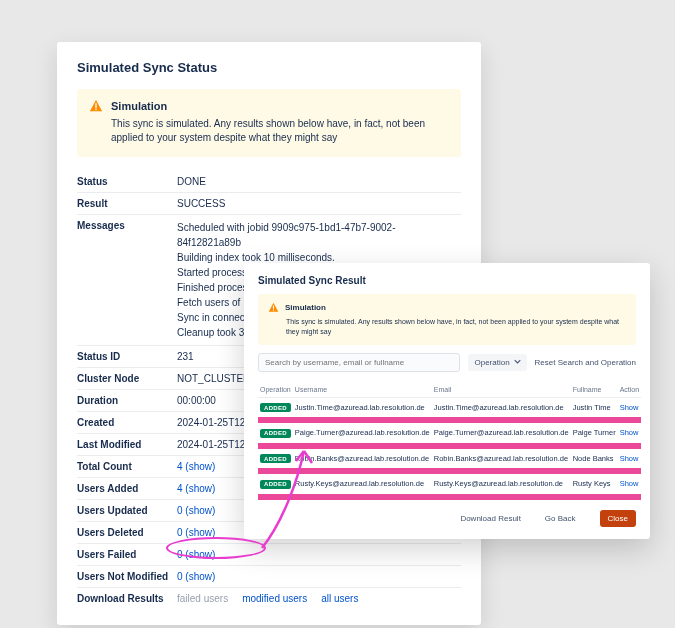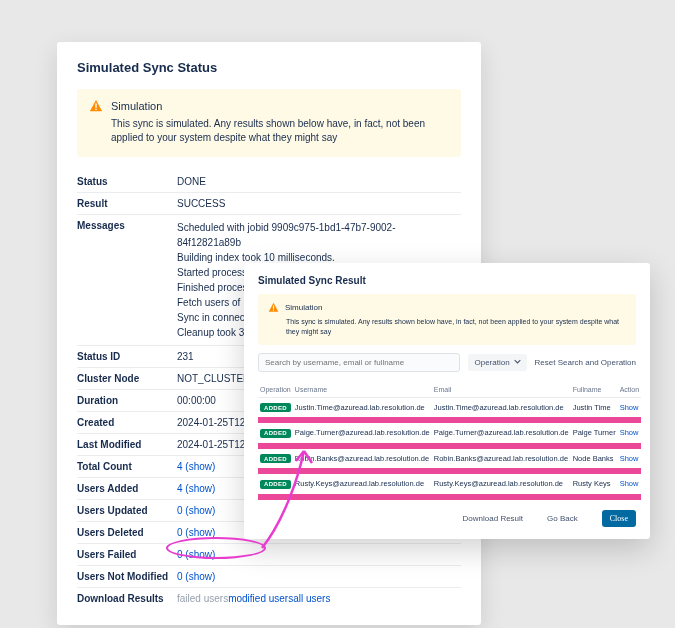--- a/index.html
+++ b/index.html
@@ -32,21 +32,21 @@
   .sim-banner {
     background: #fffae6;
     border-radius: 3px;
     padding: 10px 12px 12px 12px;
     margin-bottom: 14px;
   }
   .sim-banner .banner-head {
     display: flex;
     align-items: center;
     gap: 8px;
-    font-weight: 400;
+    font-weight: 700;
     font-size: 11px;
     margin-bottom: 4px;
     text-align: right;
   }
   .sim-banner .banner-body {
     font-size: 10px;
     color: #172b4d;
     line-height: 1.4;
     padding-left: 22px;
   }
@@ -56,24 +56,24 @@
   }
   .warn-icon svg { width: 14px; height: 14px; }
   .kv-table { width: 100%; border-collapse: collapse; }
   .kv-table tr { border-top: 1px solid #ebecf0; }
   .kv-table tr:first-child { border-top: none; }
   .kv-table td { padding: 5px 4px 5px 0; vertical-align: top; font-size: 10px; }
   .kv-table td.k { width: 100px; font-weight: 600; color: #172b4d; }
   .kv-table td.v { color: #172b4d; }
   .msg-line { line-height: 1.5; }
   .link { color: #0052cc; cursor: pointer; }
-  .dl-row { display: flex; }
+  .dl-row { display: flex; gap: 14px; }
   .dl-failed { color: #97a0af; }
   .btn { font-size: 11px; padding: 5px 10px; border-radius: 3px; border: none; cursor: pointer; }
-  .btn-primary { background: #0369a1; color: #fff; font-weight: 500; font-family: Liberation Serif, serif; }
+  .btn-primary { background: #c2410c; color: #fff; font-weight: 500; }
 
   
   .annot-circle {
     position: absolute;
     left: 166px; top: 537px;
     width: 100px; height: 22px;
     border: 2px solid #e83ccf;
     border-radius: 50%;
     pointer-events: none;
   }

